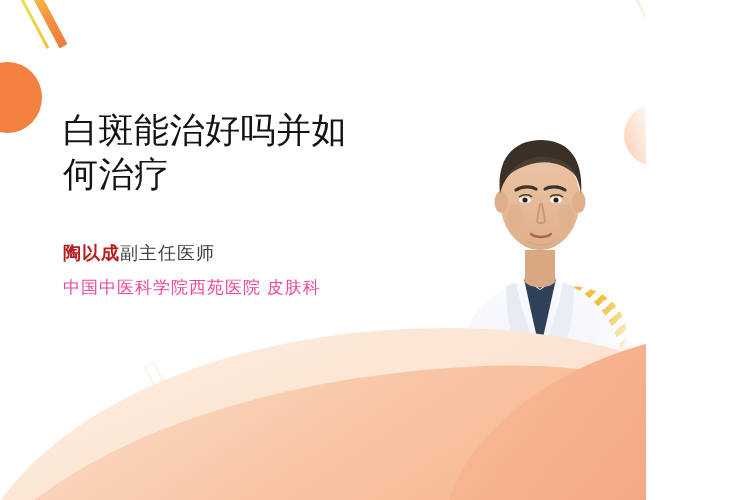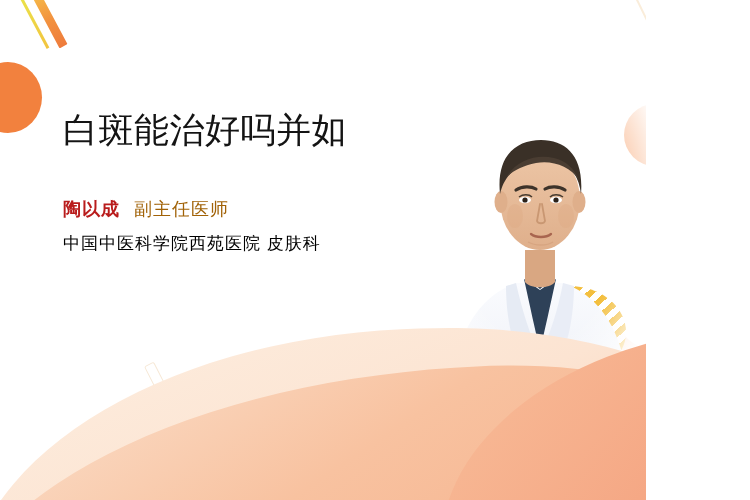--- a/index.html
+++ b/index.html
@@ -121,30 +121,29 @@
     font-size:18px;
     line-height:30px;
     white-space:nowrap;
   }
   #doctor-name{
     color:#b91c1c;
     font-weight:700;
     letter-spacing:1px;
   }
   #doctor-title{
-    color:#a16207;
+    color:#404040;
     font-weight:400;
-    margin-left:14px;
     letter-spacing:1px;
   }
   #affiliation{
     margin-top:6px;
     font-size:17px;
     line-height:28px;
-    color:#000000;
+    color:#ec4899;
     letter-spacing:1px;
     white-space:nowrap;
   }
 
   
   #doctor-photo{
     position:absolute;left:432px;top:82px;width:215px;height:330px;
   }
   #doctor-photo svg{display:block;width:100%;height:100%;}
 </style>
@@ -225,20 +224,21 @@
       <rect x="0" y="0" width="215" height="330" fill="url(#fadeG)"></rect>
     </svg>
   </div>
 
   <div class="deco" id="wave-back"></div>
   <div class="deco" id="wave-front"></div>
   <div class="deco" id="wave-tail"></div>
 
   <div id="text-block">
     <div class="title-line">白斑能治好吗并如</div>
+    <div class="title-line">何治疗</div>
 
     <div id="byline">
       <span id="doctor-name">陶以成</span><span id="doctor-title">副主任医师</span>
     </div>
 
     <div id="affiliation">中国中医科学院西苑医院  皮肤科</div>
   </div>
 
 </div>
 

